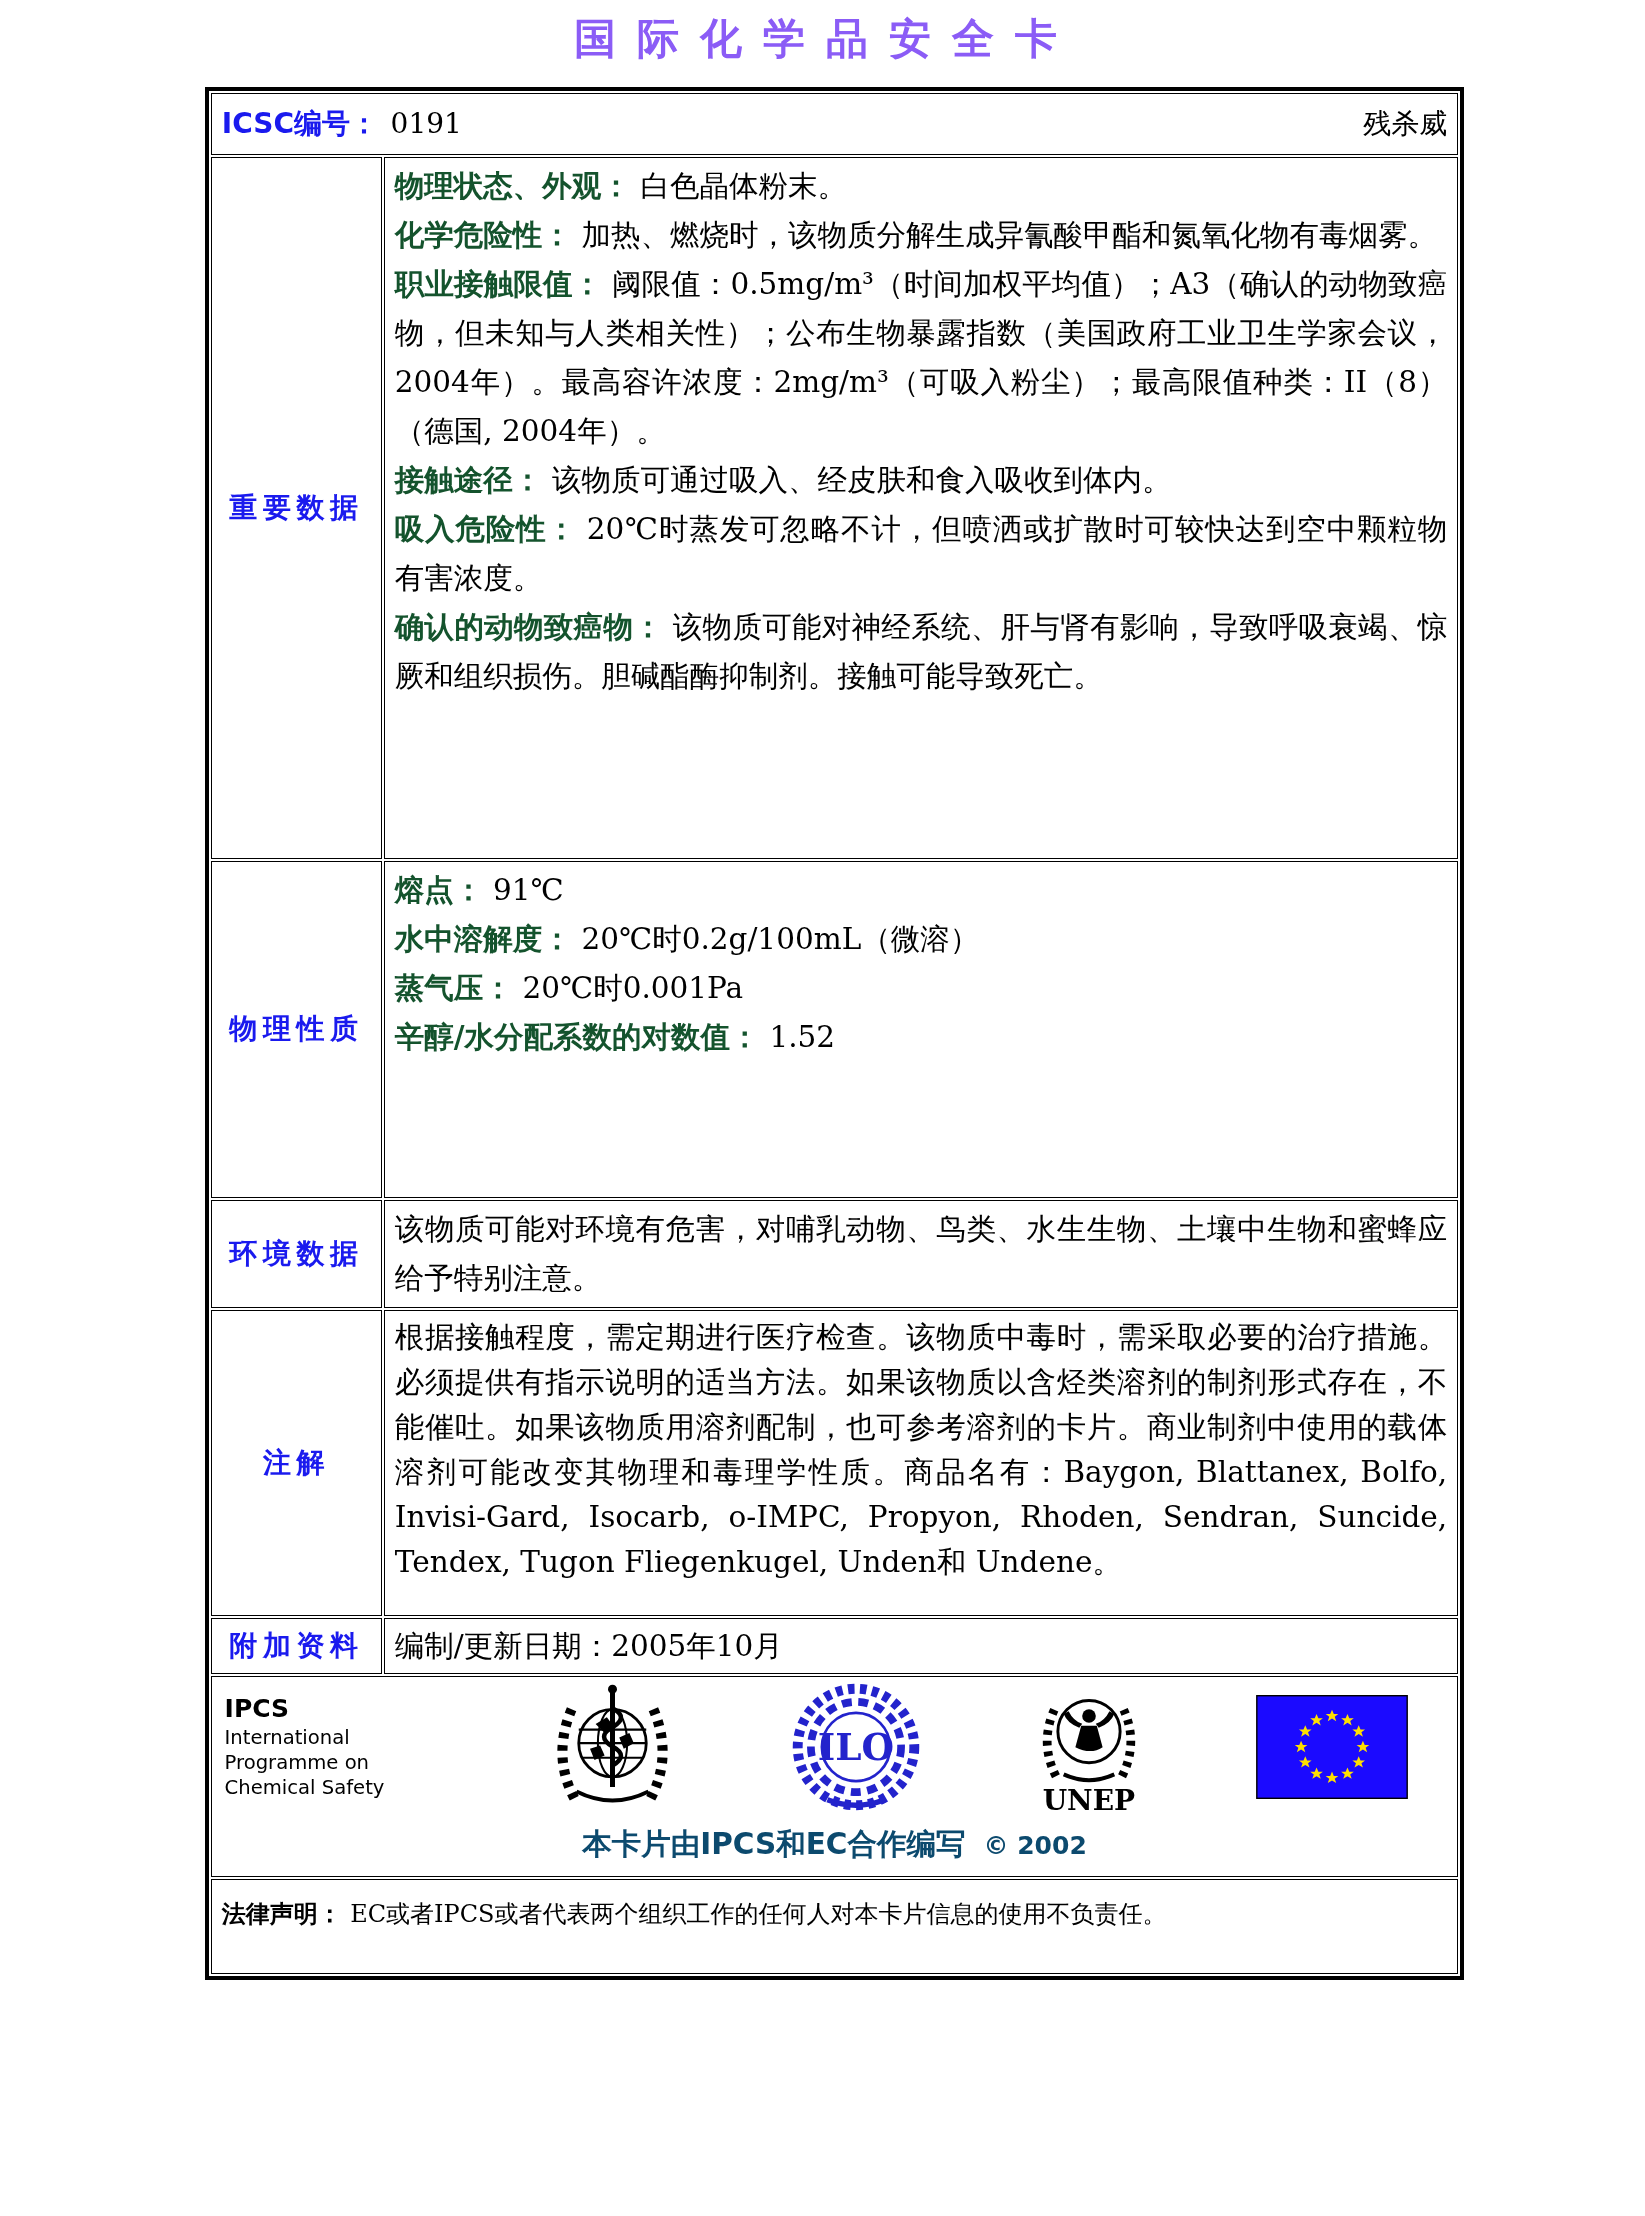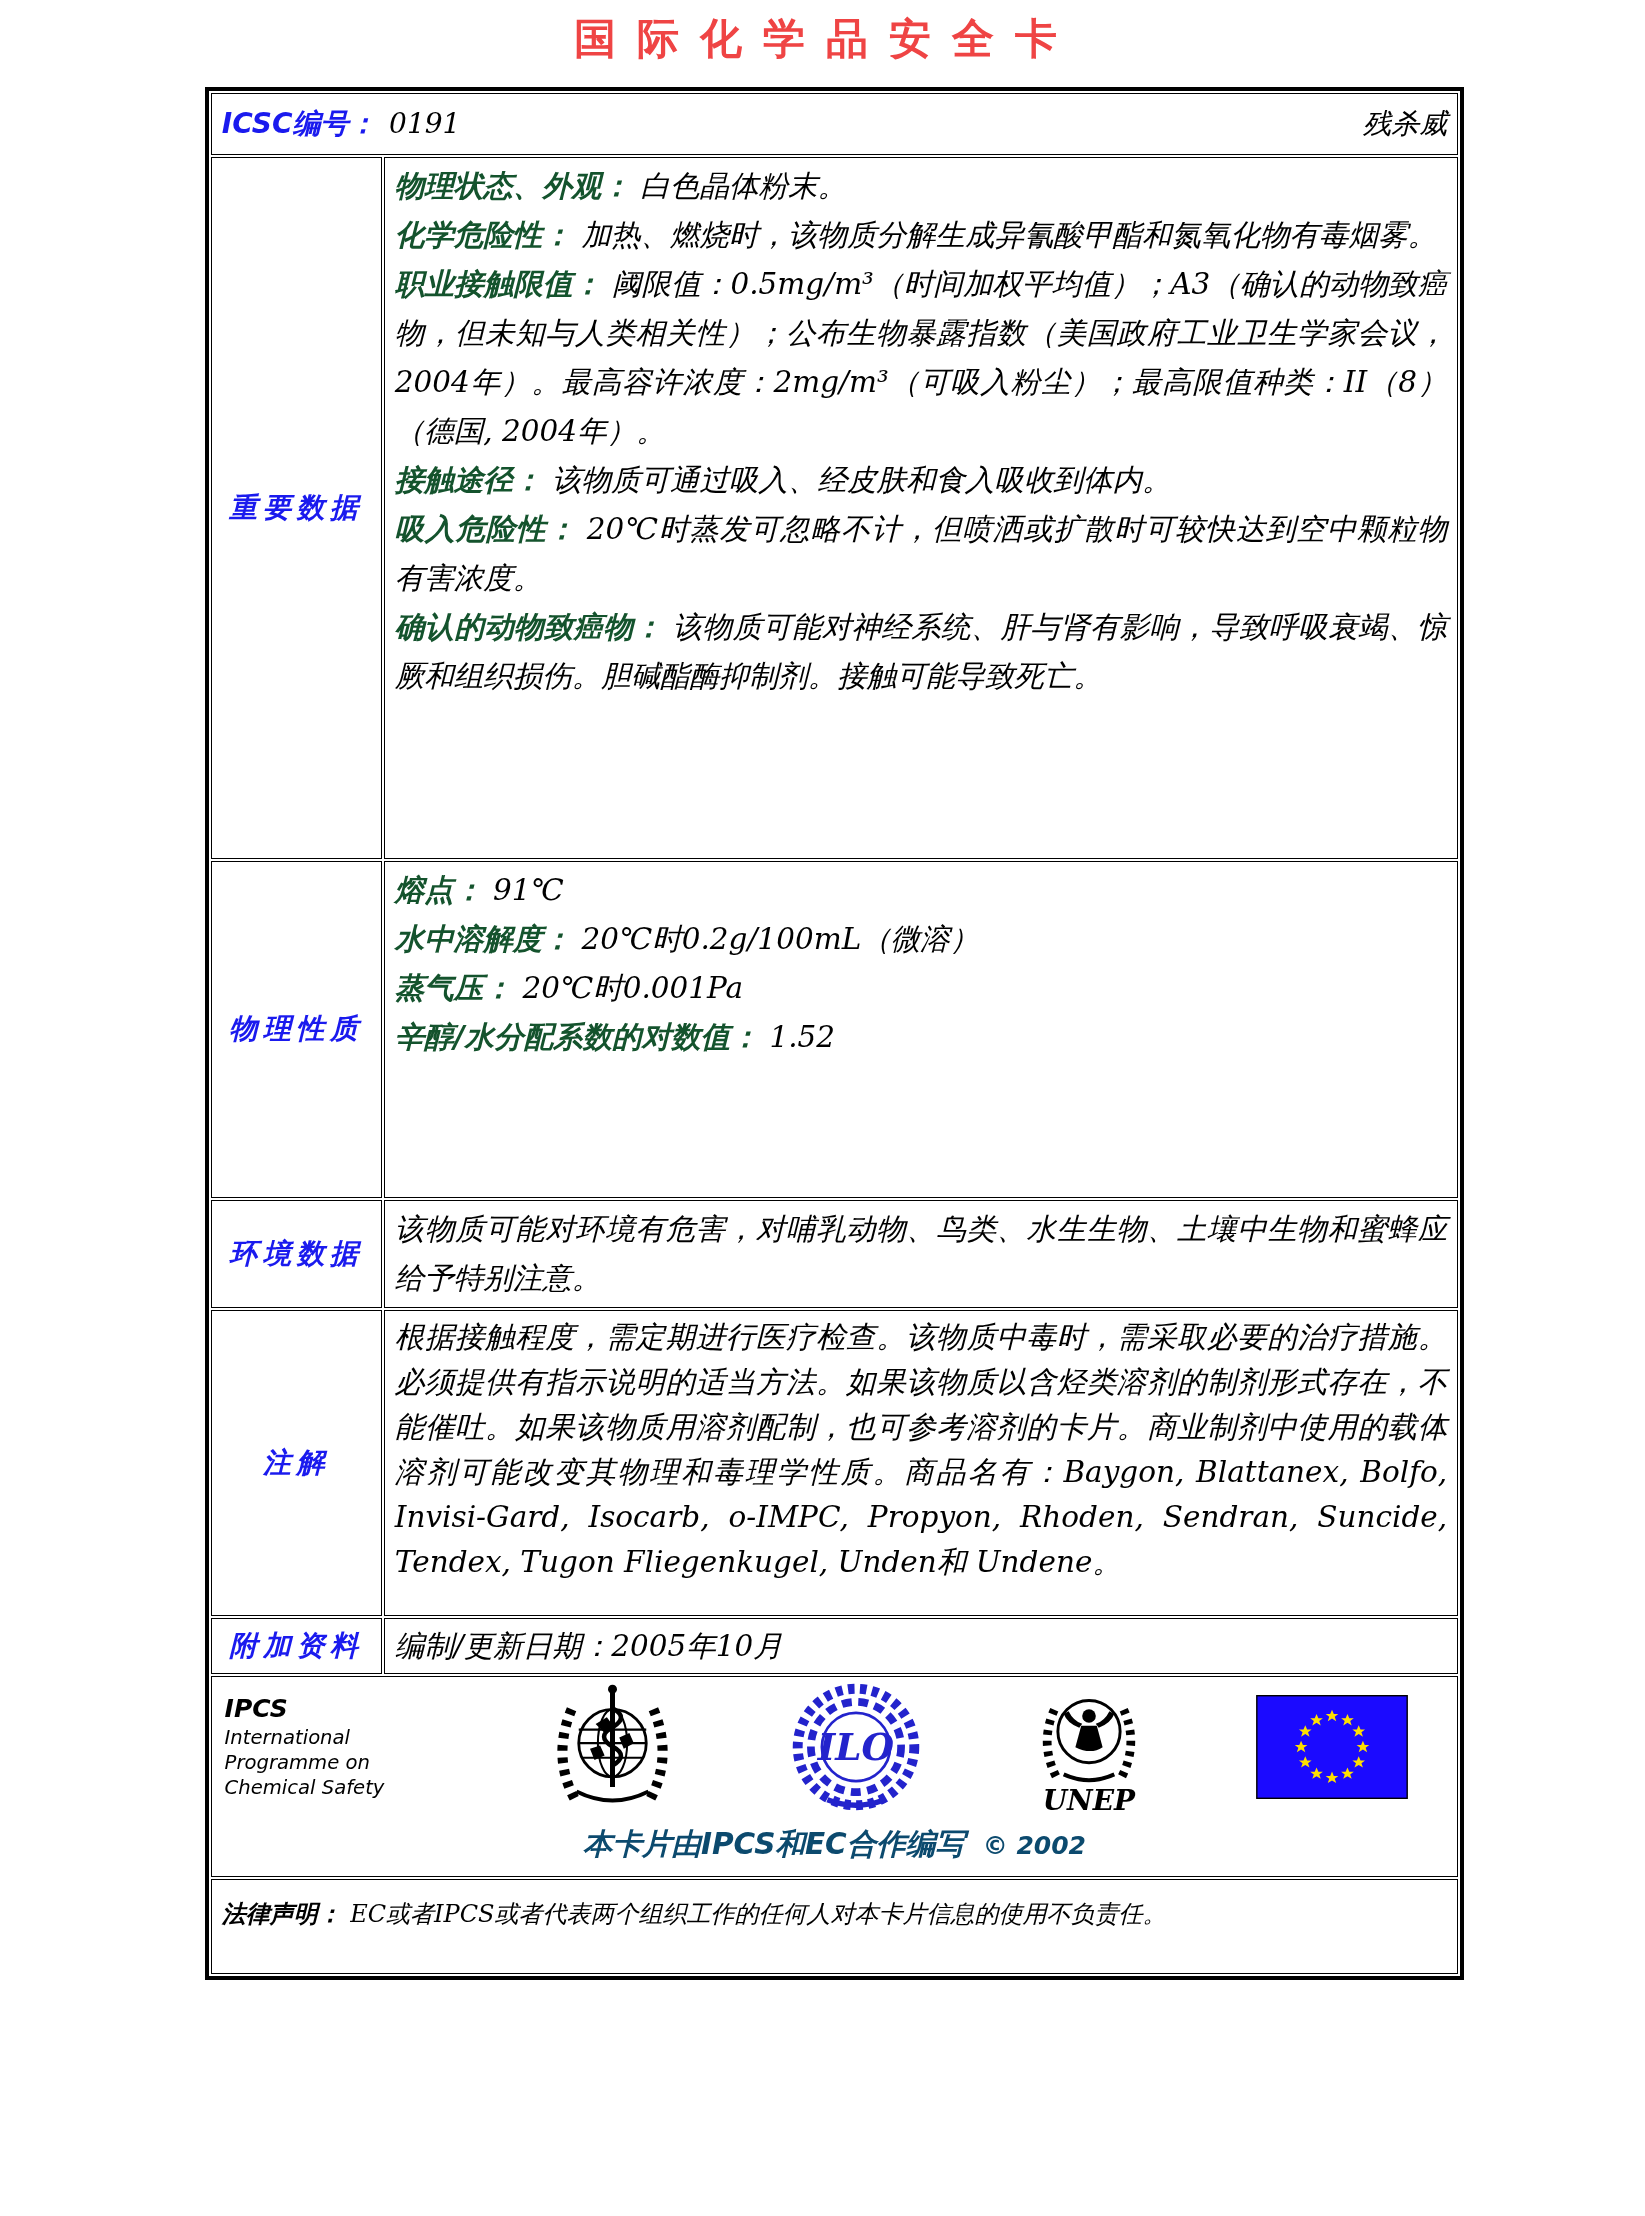--- a/index.html
+++ b/index.html
@@ -6,30 +6,30 @@
   body{
     width:1645px;height:2216px;position:relative;
     font-family:"DejaVu Serif","Liberation Serif",serif;
     color:#000;
   }
   
   .page-title{
     margin:11.2px 0 0 0;text-align:center;
     font-family:"DejaVu Sans","Liberation Sans",sans-serif;
     font-weight:bold;font-size:42px;letter-spacing:21px;padding-left:7px;
-    color:#ef4444;
+    color:#8b5cf6;
   }
   
   table.card{
     margin:19.6px 0 0 205px;
     width:1259px;table-layout:fixed;
     border-collapse:separate;border-spacing:2.8px;
     border:4.2px solid #000;background:#fff;
   }
-  td{border:1.4px solid #000;box-sizing:border-box;vertical-align:top;background:#fff;font-style:italic;}
+  td{border:1.4px solid #000;box-sizing:border-box;vertical-align:top;background:#fff;}
   td.label-cell{
     width:171px;text-align:center;vertical-align:middle;
     font-family:"DejaVu Sans","Liberation Sans",sans-serif;
     font-weight:bold;font-size:28px;letter-spacing:5.6px;
     color:#1a1aee;padding:0;
   }
   td.content-cell{padding:4.2px 9.8px;}
   .content{font-size:29.5px;line-height:49px;text-align:justify;}
   .content p{margin:0;}
   .item-label{

